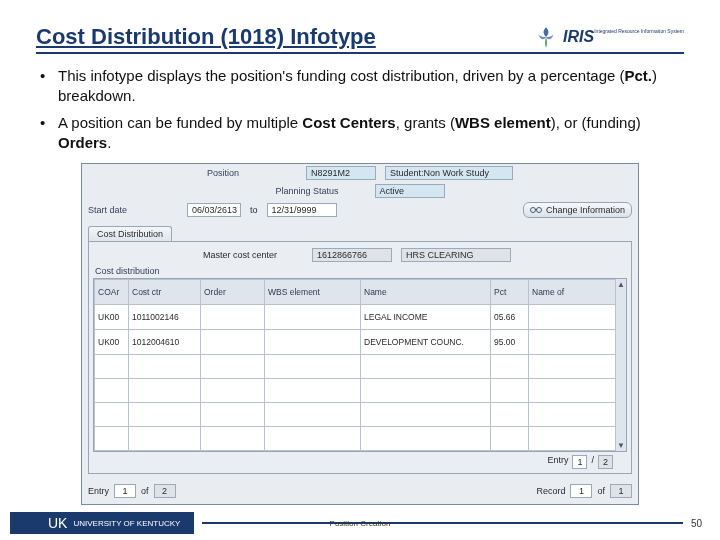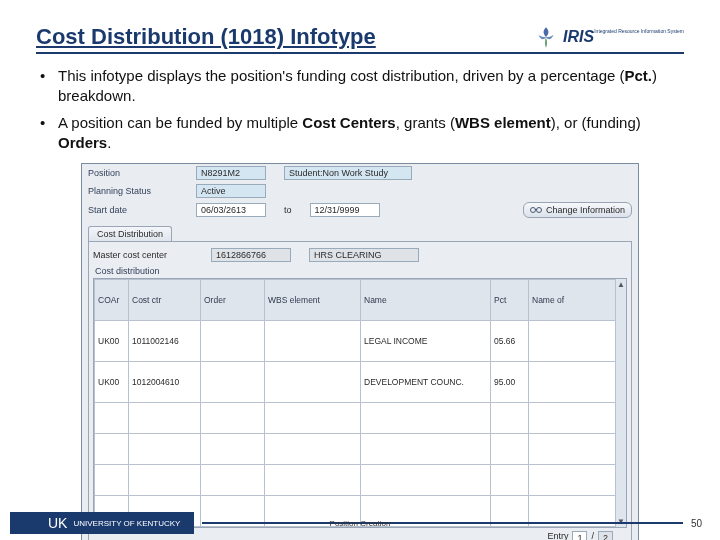--- a/index.html
+++ b/index.html
@@ -72,21 +72,22 @@
     border: 1px solid #7a8aa0;
     background: #e9edf2;
     font-family: Tahoma, Arial, sans-serif;
     font-size: 9px;
     color: #2a2a2a;
   }
   .sap-row {
     display: flex;
     align-items: center;
     padding: 2px 6px;
-    gap: 18px;
+    gap: 9px;
+    justify-content: center;
   }
   .sap-label {
     width: 90px;
     color: #34415a;
   }
   .sap-field {
     background: #d4e6f2;
     border: 1px solid #9ab;
     height: 14px;
     padding: 0 4px;
@@ -147,21 +148,21 @@
     position: relative;
   }
   table.sap-table {
     border-collapse: collapse;
     width: 100%;
     font-size: 8.5px;
     table-layout: fixed;
   }
   table.sap-table th, table.sap-table td {
     border: 1px solid #b8c2cf;
-    padding: 15px 3px;
+    padding: 7px 3px;
     height: 24px;
     overflow: hidden;
     white-space: nowrap;
   }
   table.sap-table th {
     background: #dfe5ec;
     font-weight: normal;
     color: #2e3a50;
     text-align: left;
   }
@@ -242,21 +243,21 @@
       <span class="sap-label">Position</span>
       <span class="sap-field" style="width:70px">N8291M2</span>
       <span class="sap-field" style="width:128px">Student:Non Work Study</span>
     </div>
     <div class="sap-row">
       <span class="sap-label">Planning Status</span>
       <span class="sap-field" style="width:70px">Active</span>
     </div>
     <div class="sap-row">
       <span class="sap-label">Start date</span>
-      <span class="sap-field white" style="width:70px">06/03/2613</span>
+      <span class="sap-field white" style="width:54px">06/03/2613</span>
       <span>to</span>
       <span class="sap-field white" style="width:70px">12/31/9999</span>
       <span style="flex:1"></span>
       <span class="sap-btn">
         <span class="glasses">
             <span></span>
           </span>
         <span>Change Information</span>
       </span>
     </div>

